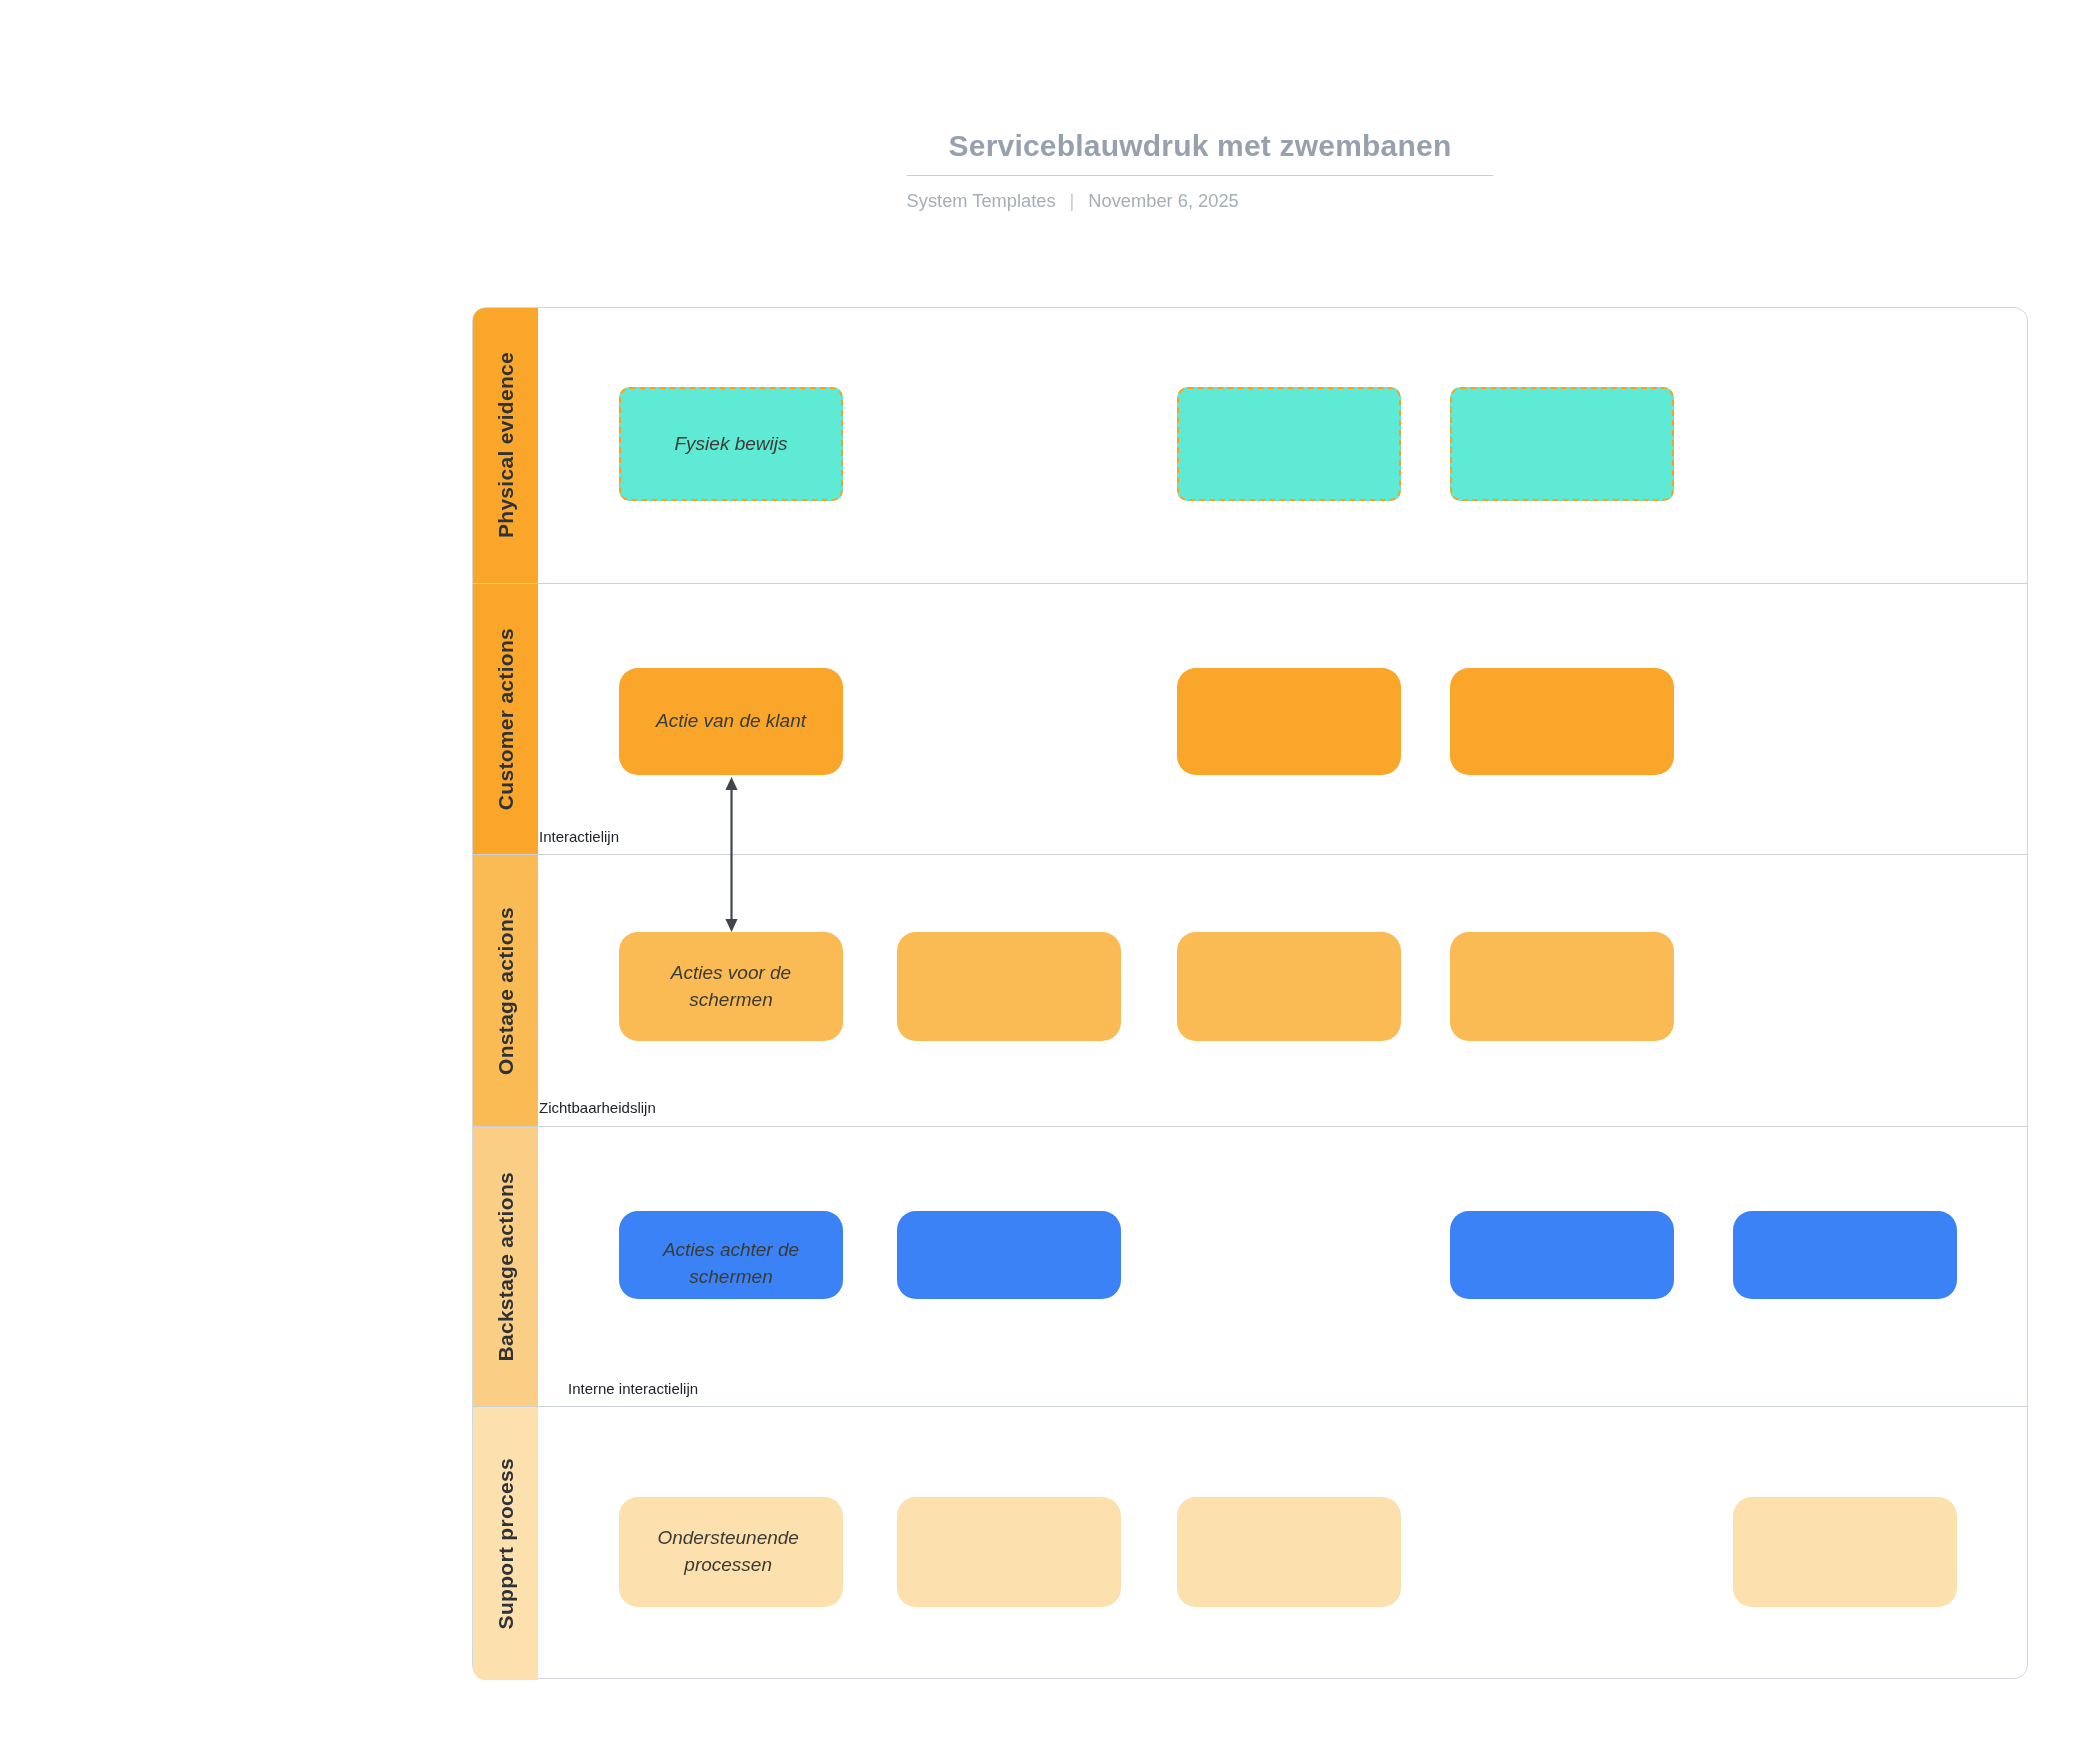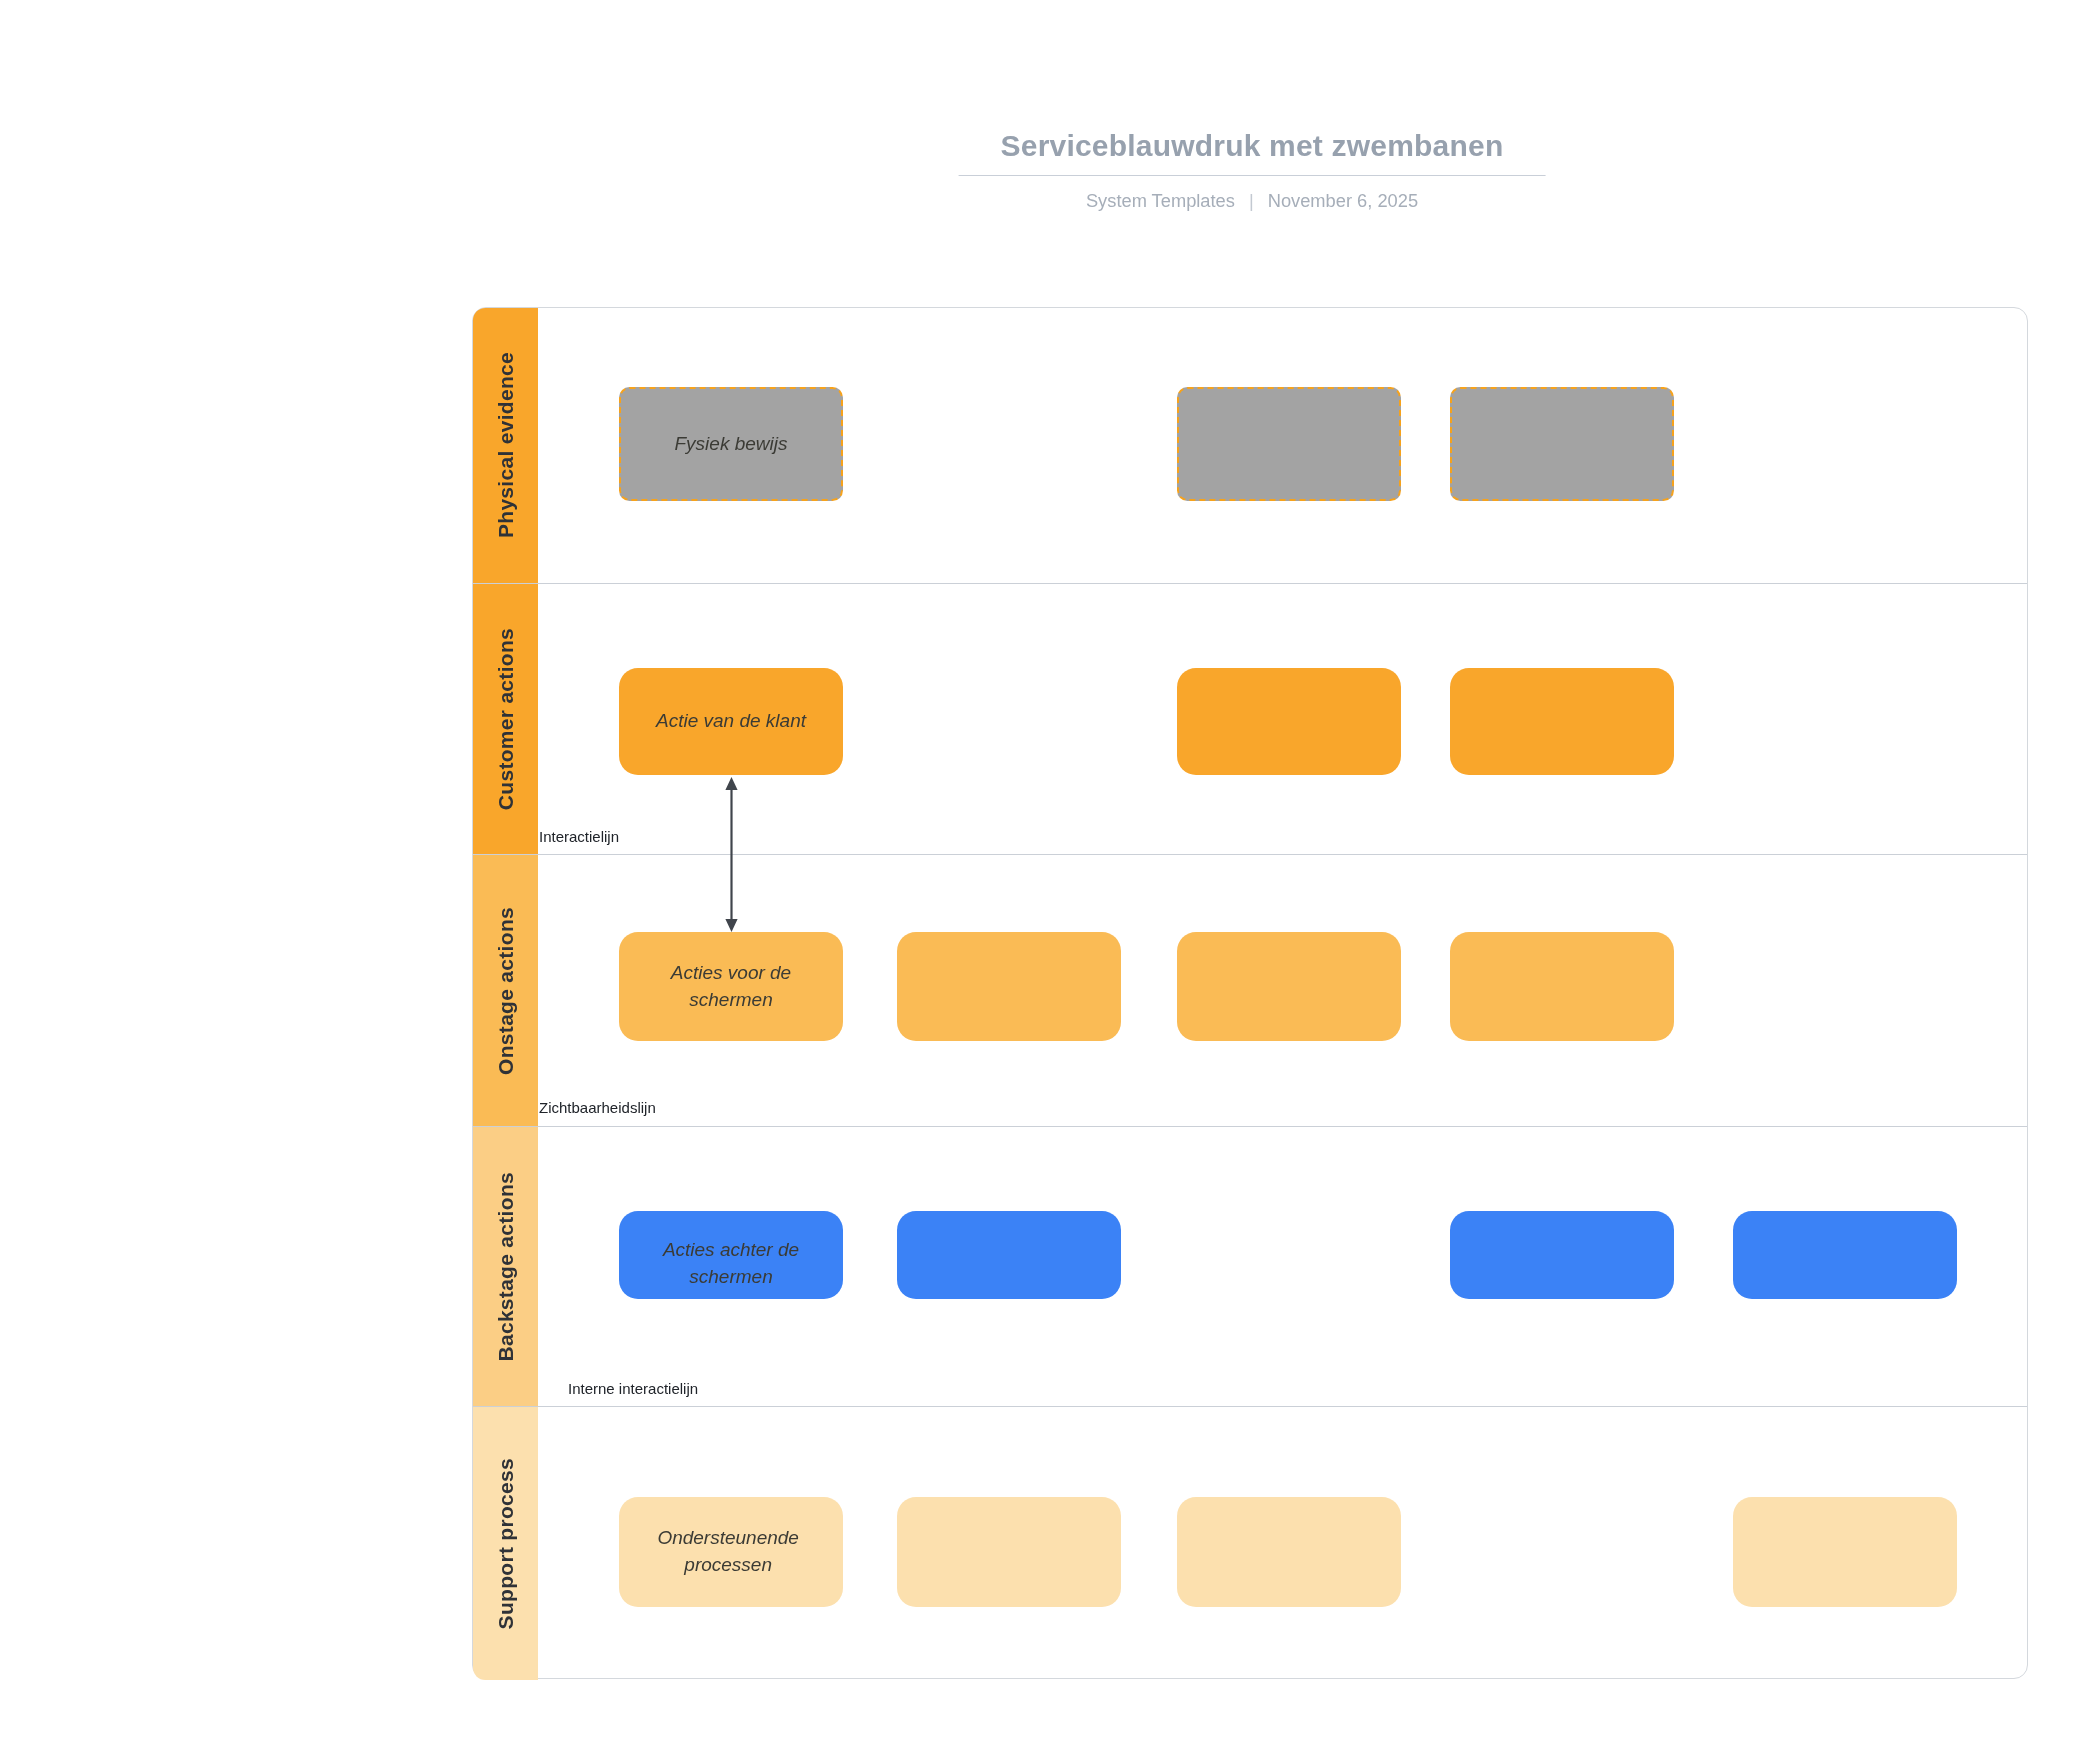--- a/index.html
+++ b/index.html
@@ -6,23 +6,22 @@
   html,body { background:#ffffff; }
   body {
     width:2097px; height:1753px;
     position:relative;
     font-family:"Liberation Sans", sans-serif;
     overflow:hidden;
   }
 
   
   .header {
-    position:absolute; left:1252px; top:129px;
+    position:absolute; left:1200px; top:129px;
     transform:translateX(-50%);
-    text-align:center;
   }
   .title {
     display:inline-block;
     font-size:30px; font-weight:700;
     color:#97A1AE;
     letter-spacing:0.2px;
     padding:0 42px 12.2px 42px;
     border-bottom:1.7px solid #C9CFD8;
     white-space:nowrap;
   }
@@ -78,21 +77,21 @@
     border-radius:19px;
     display:flex; align-items:center; justify-content:center;
     text-align:center;
     font-style:italic;
     font-size:19px;
     line-height:1.4;
     color:#3B3B35;
     padding:8.7px 15.7px;
   }
   .dashed {
-    background:#a3a3a3;
+    background:#5eead4;
     border:2.6px dashed #F6A21C;
     border-radius:10.5px;
     height:114px;
   }
   .solid-bright   { background:#F9A62B; height:107px; }
   .solid-mid      { background:#FABB55; height:109px; }
   .solid-light    { background:#3b82f6; height:88px;align-items:flex-end; }
   .solid-lightest { background:#FCE0AE; height:110px;padding-left:10px; }
 
   .col1 { left:146px; }

